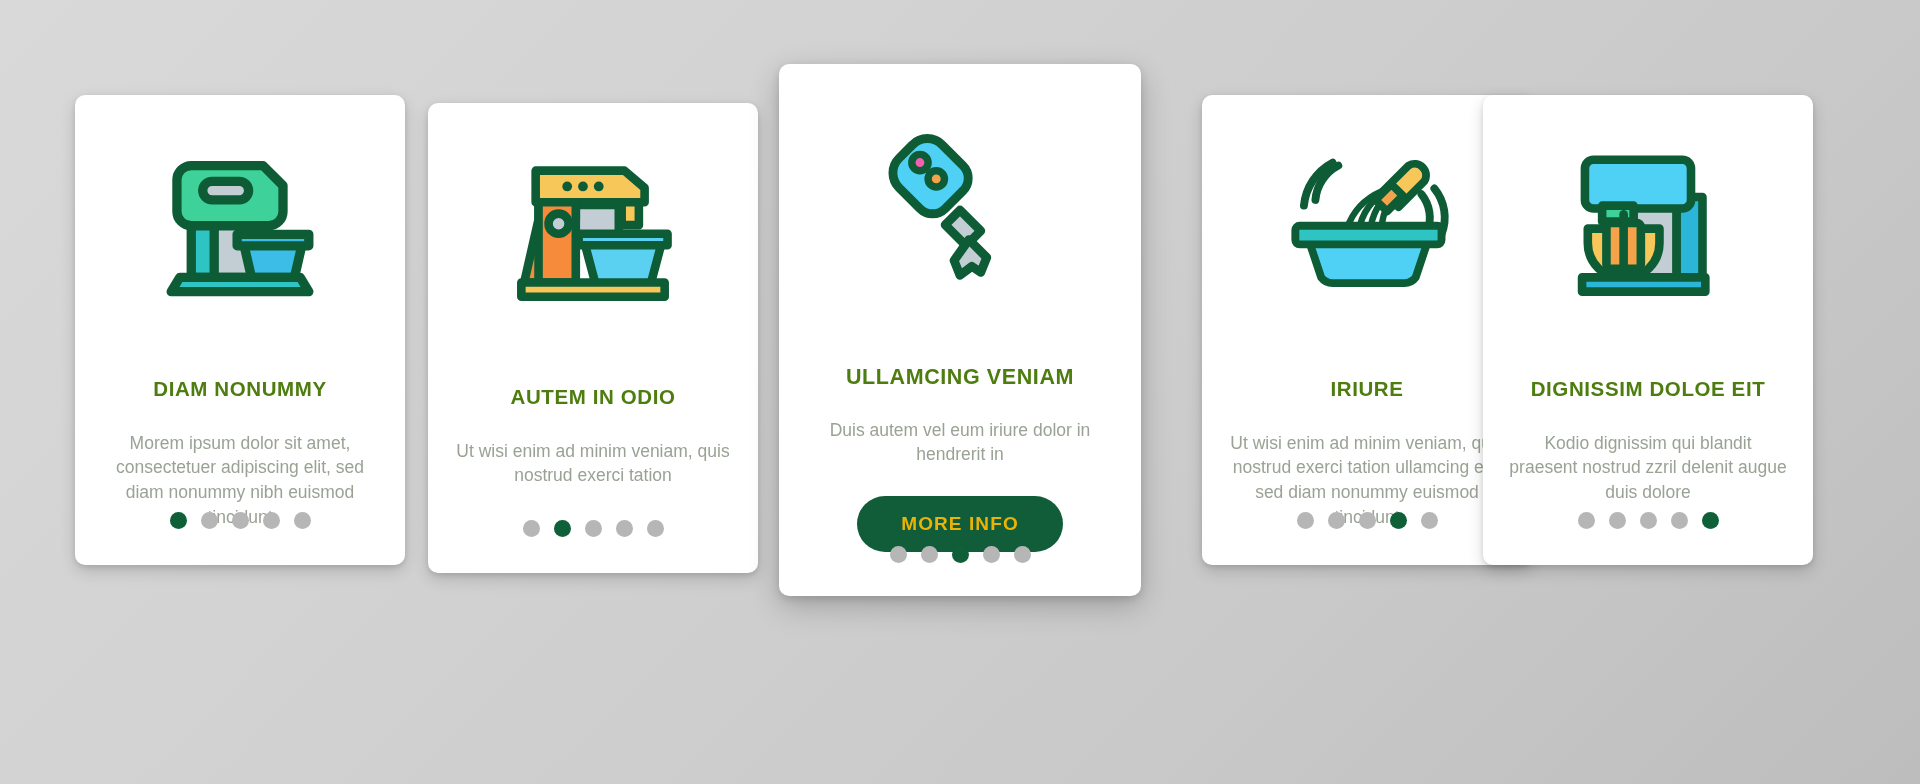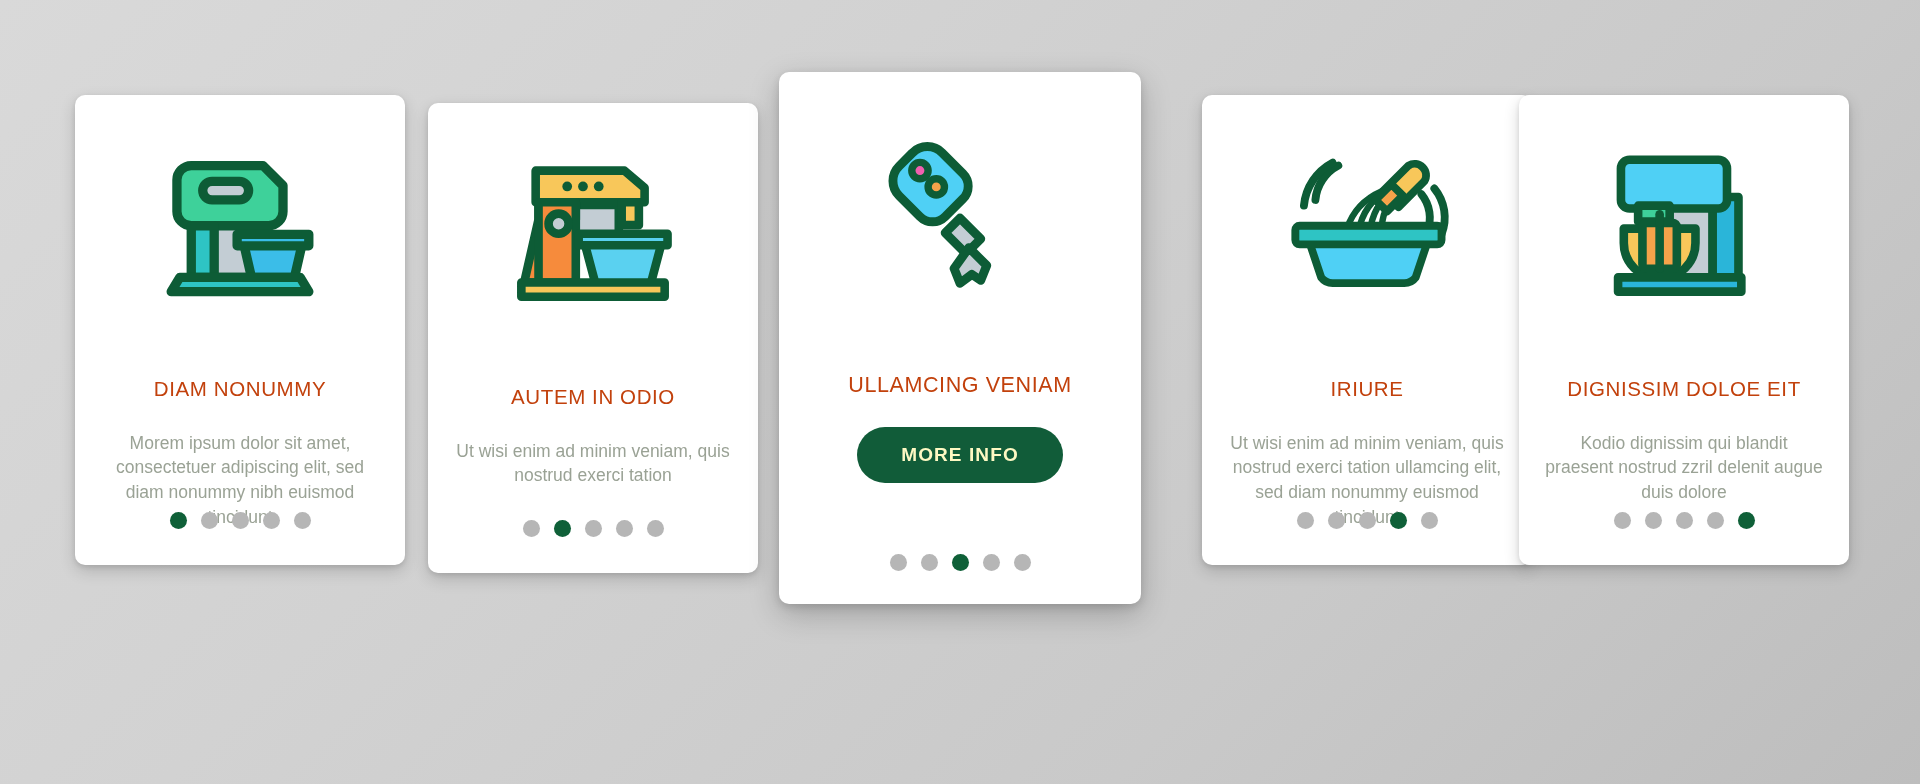--- a/index.html
+++ b/index.html
@@ -34,47 +34,47 @@
   }
 
   .card.normal {
     top: 95px;
     width: 330px;
     height: 470px;
     box-shadow: 0 6px 16px rgba(0,0,0,0.16), 0 2px 5px rgba(0,0,0,0.10);
   }
 
   .card.featured {
-    top: 72px;
+    top: 64px;
     width: 362px;
     height: 532px;
     box-shadow: 0 10px 30px rgba(0,0,0,0.22), 0 3px 8px rgba(0,0,0,0.13);
     z-index: 5;
   }
 
   .card-1 { left: 75px; }
   .card-2 { left: 428px; margin-top: 8px; }
   .card-3 { left: 779px; }
   .card-4 { left: 1202px; }
-  .card-5 { left: 1519px; }
+  .card-5 { left: 1483px; }
 
   .icon-wrap {
     width: 100%;
     display: flex;
     justify-content: center;
     align-items: center;
   }
   .card.normal .icon-wrap { height: 215px; padding-top: 34px; }
   .card.featured .icon-wrap { height: 248px; padding-top: 50px; }
 
   .icon-wrap svg { display: block; }
 
   .card-title {
-    font-weight: normal;
-    color: #c2410c;
+    font-weight: bold;
+    color: #4d7c0f;
     letter-spacing: 0.6px;
     text-align: center;
     text-transform: uppercase;
     line-height: 1.1;
     padding: 0 14px;
   }
   .card.normal .card-title { font-size: 20.5px; margin-top: 68px; }
   .card.featured .card-title { font-size: 21.5px; margin-top: 54px; }
 
   .card-body {
@@ -82,21 +82,21 @@
     text-align: center;
     line-height: 1.42;
     padding: 0 26px;
   }
   .card.normal .card-body { font-size: 17.5px; margin-top: 30px; }
   .card.featured .card-body { font-size: 17.5px; margin-top: 28px; }
 
   .cta-button {
     margin-top: 29px;
     background: #115c39;
-    color: #fef9c3;
+    color: #eab308;
     border: none;
     border-radius: 28px;
     font-family: "Liberation Sans", sans-serif;
     font-weight: bold;
     font-size: 19px;
     letter-spacing: 1.1px;
     padding: 17px 44px;
     cursor: pointer;
     text-transform: uppercase;
   }
@@ -191,20 +191,21 @@
           <path d="M28 14 a14 14 0 0 1 20 0 l14 14 a12 12 0 0 1 0 17 l-12 12 a12 12 0 0 1 -17 0 l-14 -14 a14 14 0 0 1 0 -20 z" fill="#4fd0f5"></path>
           <path d="M66 78 l12 12 -4 10 -6 -4 -8 6 -4 -10 z" fill="#c3cdd4"></path>
         </g>
         <g stroke="#0d5c36" stroke-width="5">
           <circle cx="33" cy="26" r="5.5" fill="#f060b0"></circle>
           <circle cx="44" cy="37" r="5.5" fill="#f5a34a"></circle>
         </g>
       </svg>
     </div>
     <div class="card-title">ULLAMCING VENIAM</div>
+    <div class="card-body">Duis autem vel eum iriure dolor in hendrerit in</div>
     <button class="cta-button">MORE INFO</button>
     <div class="dots">
       <span class="dot"></span>
       <span class="dot"></span>
       <span class="dot active"></span>
       <span class="dot"></span>
       <span class="dot"></span>
     </div>
   </div>
 

